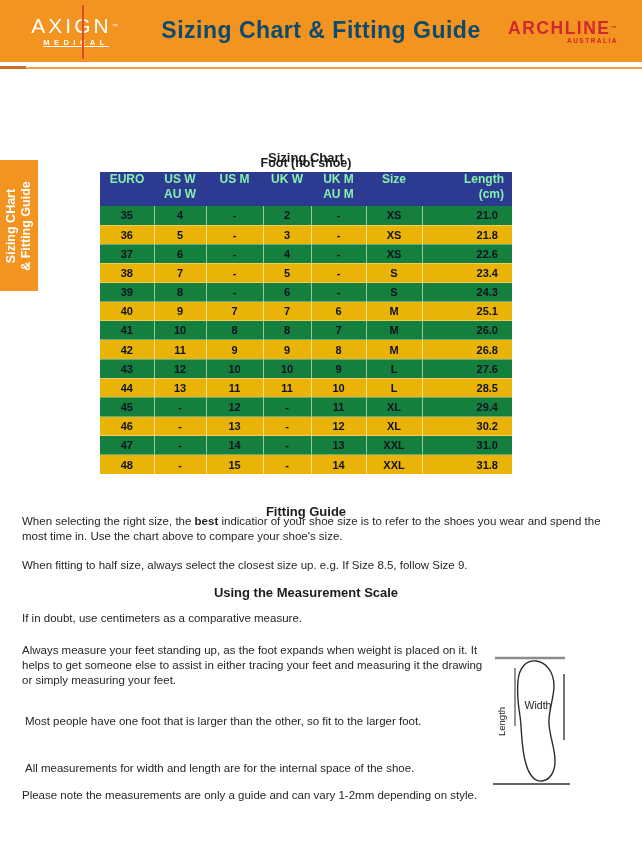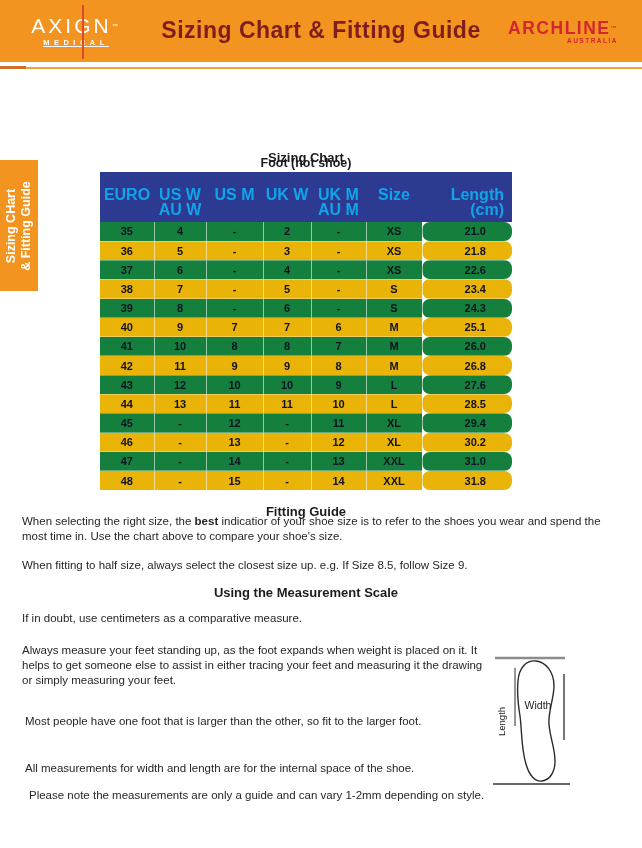--- a/index.html
+++ b/index.html
@@ -7,66 +7,66 @@
   .page{position:relative;width:642px;height:848px;background:#ffffff;overflow:hidden;margin:0 auto;}
 
   
   .header{position:absolute;top:0;left:0;width:642px;height:62px;background:#F2941F;
           display:flex;align-items:center;justify-content:space-between;}
   .axign{position:relative;margin-left:30px;color:#fff;text-align:center;width:92px;}
   .axign-name{font-size:21px;letter-spacing:3px;font-weight:400;line-height:22px;}
   .axign-tm{font-size:6px;vertical-align:top;}
   .axign-sub{font-size:7.5px;letter-spacing:4.5px;font-weight:bold;margin-top:1px;text-decoration:underline;}
   .axign-line{position:absolute;left:52px;top:-10px;width:2px;height:54px;background:#E0492A;}
-  .main-title{color:#7f1d1d;font-weight:bold;font-size:23px;letter-spacing:0.5px;
+  .main-title{color:#0c4a6e;font-weight:bold;font-size:23px;letter-spacing:0.5px;
               position:absolute;left:0;right:0;text-align:center;top:17px;}
   .archline{position:relative;margin-right:24px;text-align:right;z-index:2;}
   .archline-name{color:#D22630;font-size:17.5px;font-weight:bold;letter-spacing:1.5px;line-height:18px;}
   .archline-tm{font-size:6px;vertical-align:top;color:#D22630;}
   .archline-sub{color:#D22630;font-size:6.5px;letter-spacing:1.5px;font-weight:bold;margin-top:0;}
   .header-rule{position:absolute;top:67px;left:0;width:642px;height:2px;background:#F0A23C;}
   .header-rule-left{position:absolute;top:66px;left:0;width:26px;height:3px;background:#CE6F2C;}
 
   
   .side-tab{position:absolute;left:0;top:160px;width:38px;height:131px;background:#F2941F;}
   .side-tab-text{position:absolute;top:50%;left:50%;transform:translate(-50%,-50%) rotate(-90deg);
                  white-space:nowrap;color:#fff;font-weight:bold;font-size:12.5px;line-height:15px;text-align:center;}
 
   
   .chart-title{position:absolute;left:100px;width:412px;top:150px;text-align:center;
                font-weight:bold;font-size:13px;color:#1c1c1c;}
   .foot-note{position:absolute;left:100px;width:412px;top:156px;text-align:center;
              font-weight:bold;font-size:12.5px;color:#1c1c1c;}
   table.sizing{position:absolute;left:100px;top:172px;width:412px;border-collapse:collapse;table-layout:fixed;}
-  table.sizing th{background:#2D3A92;color:#0ea5e9;font-size:16px;font-weight:bold;
-                  vertical-align:top;padding:16px 0 0 0;height:34px;line-height:14.5px;text-align:center;}
+  table.sizing th{background:#2D3A92;color:#86efac;font-size:12px;font-weight:bold;
+                  vertical-align:top;padding:0 0 0 0;height:34px;line-height:14.5px;text-align:center;}
   table.sizing td{font-size:11px;font-weight:bold;color:#0F1222;text-align:center;padding:0;}
   table.sizing tbody tr{height:19.15px;}
   table.sizing tbody td + td{border-left:1px solid rgba(255,255,255,0.55);}
   table.sizing tbody tr + tr td{border-top:1px solid rgba(255,255,255,0.35);}
   tr.row-a td{background:#15803d;}
   tr.row-b td{background:#eab308;}
   .c1{width:54px;} .c2{width:52px;} .c3{width:57px;} .c4{width:48px;}
   .c5{width:55px;} .c6{width:56px;} .c7{width:90px;}
   table.sizing th:last-child{text-align:right;padding-right:8px;}
-  table.sizing td:last-child{text-align:right;padding-right:26px;border-radius:8px;}
+  table.sizing td:last-child{text-align:right;padding-right:14px;}
 
   
   .h-section{position:absolute;left:100px;width:412px;text-align:center;font-weight:bold;
              font-size:13px;color:#1c1c1c;}
   .para{position:absolute;font-size:11.5px;line-height:15px;color:#262626;}
   #fg-title{top:504px;}
   #fg-p1{top:514px;left:22px;width:604px;}
   #fg-p2{top:558px;left:22px;width:604px;}
   #ms-title{top:585px;}
   #ms-p1{top:611px;left:22px;width:560px;}
   #ms-p2{top:643px;left:22px;width:468px;}
   #ms-p3{top:714px;left:25px;width:468px;}
   #ms-p4{top:761px;left:25px;width:468px;}
-  #ms-p5{top:788px;left:22px;width:480px;margin-left:7px;}
+  #ms-p5{top:788px;left:22px;width:480px;}
   .bold{font-weight:bold;}
 
   
   .foot-diagram{position:absolute;left:488px;top:648px;width:154px;height:150px;}
 </style>
 </head>
 <body>
 
 <div class="page">
 

